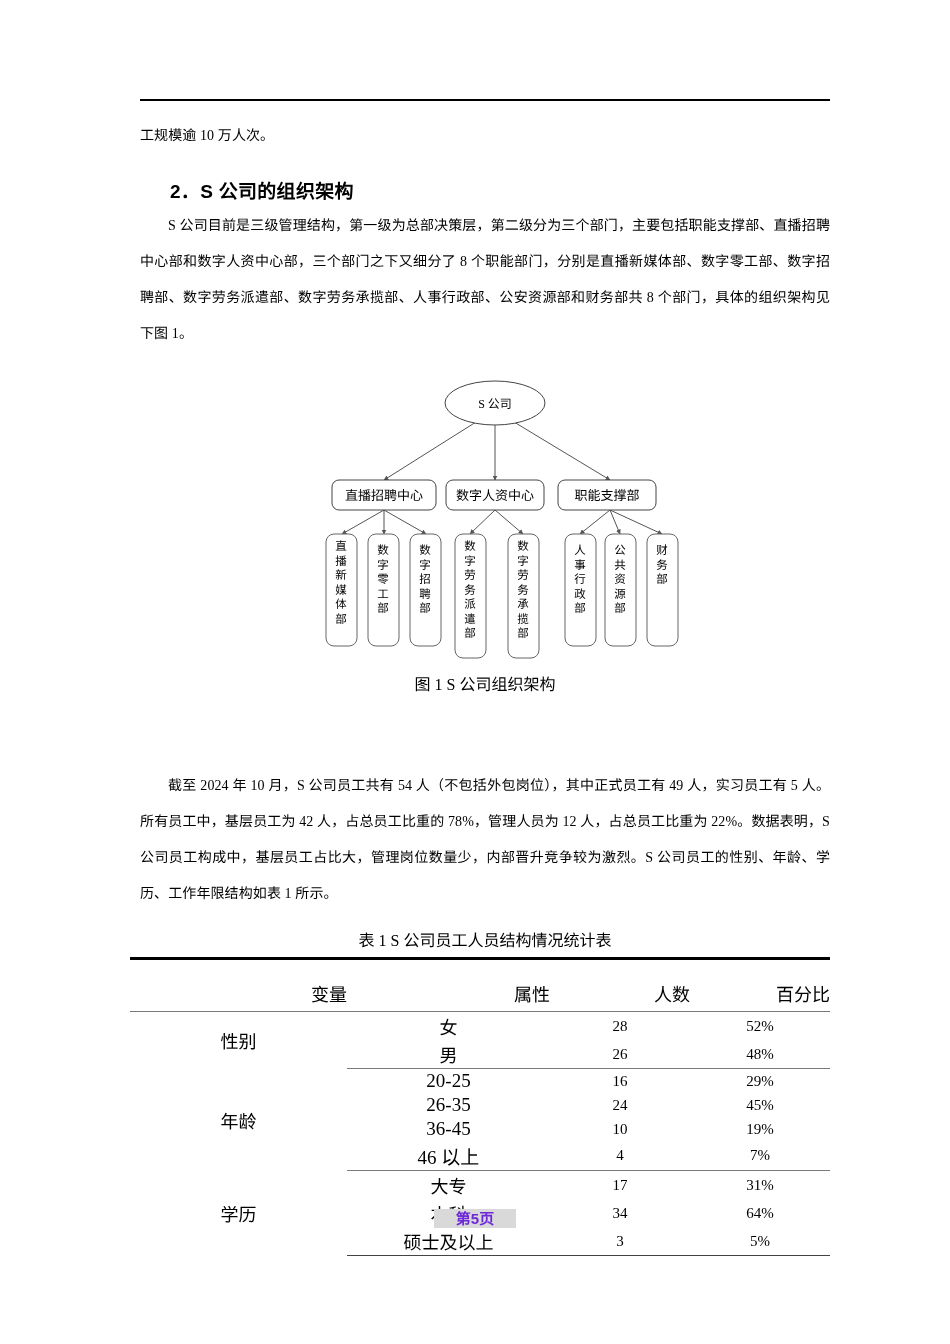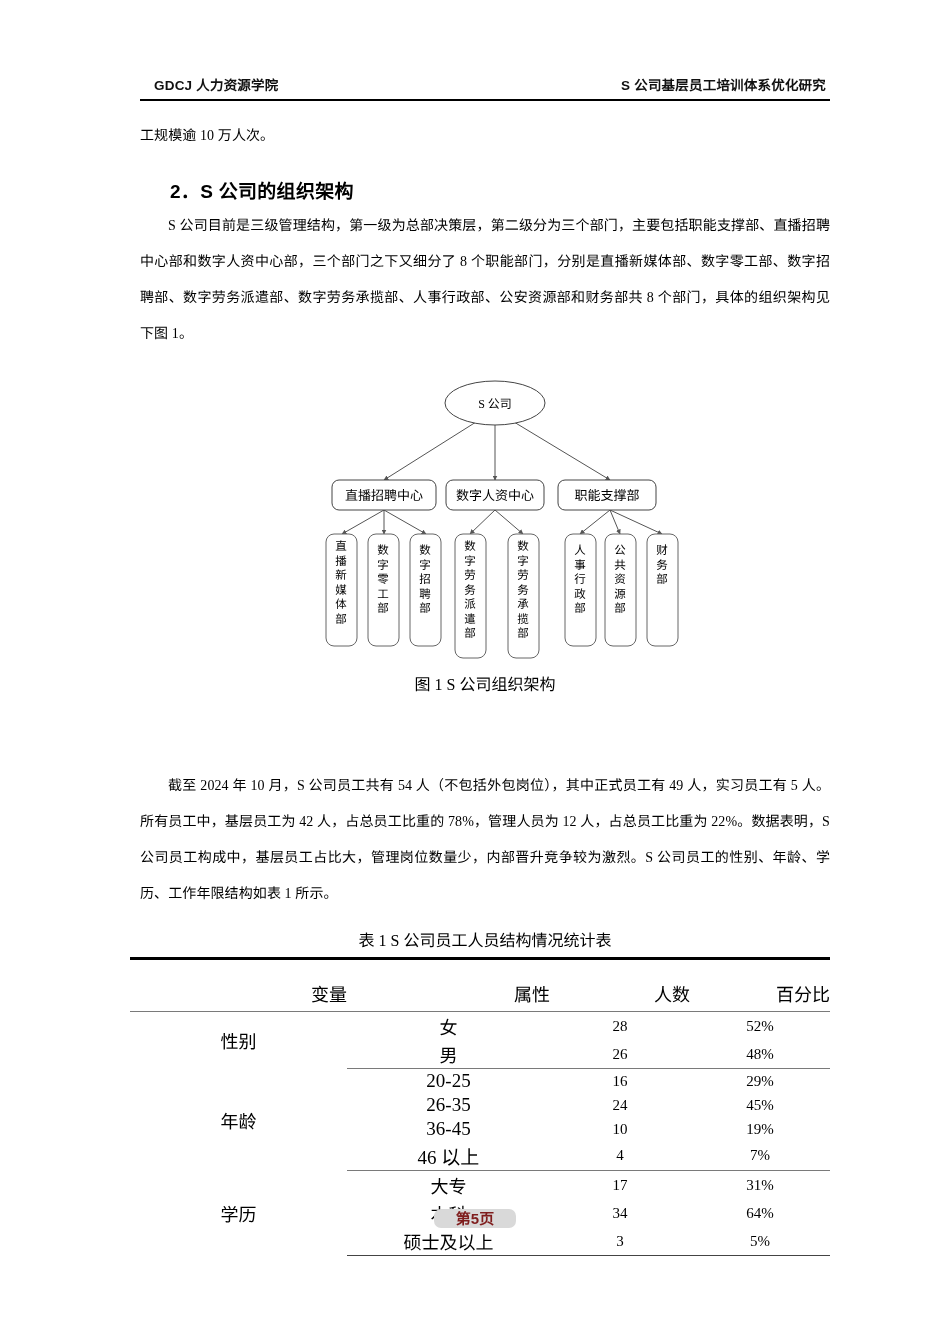--- a/index.html
+++ b/index.html
@@ -141,33 +141,28 @@
     top: 1207px;
     width: 950px;
     text-align: center;
   }
   .footer .pagebox {
     font-family: "Liberation Sans", "DejaVu Sans", sans-serif;
     font-size: 15px;
     font-weight: 700;
     background: #d9d9d9;
     padding: 1px 22px;
-    color: #7f1d1d;
-    border-radius: 7px;
+    color: #6d28d9;
   }
 </style>
 </head>
 <body>
 
 <div class="page">
 
-  <div class="runhead">
-    <span class="left">GDCJ 人力资源学院</span>
-    <span class="right">S 公司基层员工培训体系优化研究</span>
-  </div>
   <div class="runhead-rule"></div>
 
   <div class="body-block" style="top:118px;">工规模逾 10 万人次。</div>
 
   <h2 class="section" style="position:absolute;left:132px;top:176px;width:690px;">2．S 公司的组织架构</h2>
 
   <div class="body-block indent" style="top:208px;">S 公司目前是三级管理结构，第一级为总部决策层，第二级分为三个部门，主要包括职能支撑部、直播招聘中心部和数字人资中心部，三个部门之下又细分了 8 个职能部门，分别是直播新媒体部、数字零工部、数字招聘部、数字劳务派遣部、数字劳务承揽部、人事行政部、公安资源部和财务部共 8 个部门，具体的组织架构见下图 1。</div>
 
   <div class="orgchart">
     <svg width="430" height="290" viewBox="0 0 430 290" xmlns="http://www.w3.org/2000/svg">

